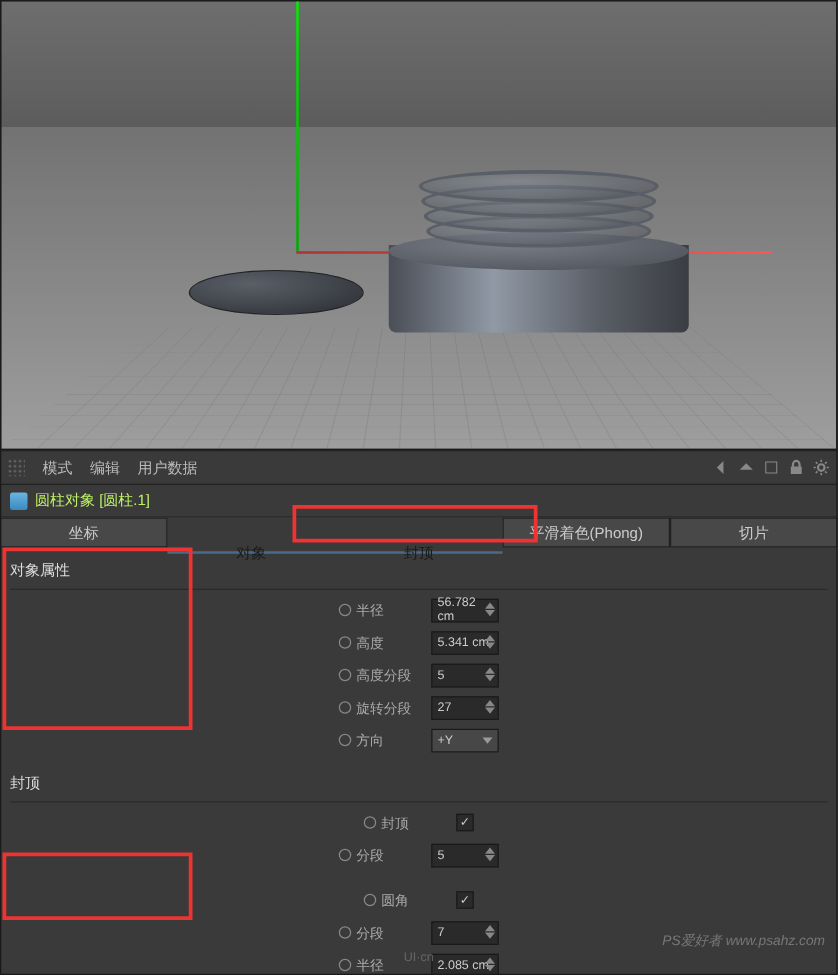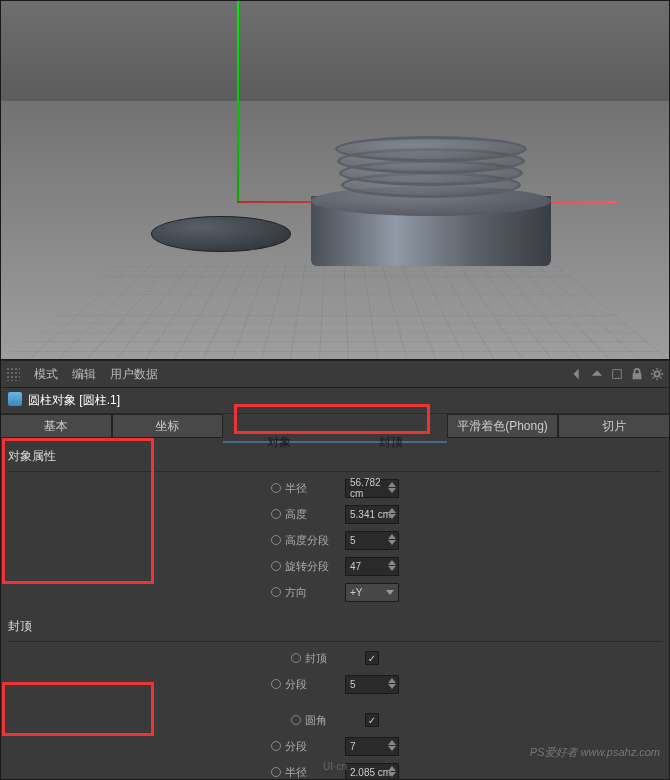--- a/index.html
+++ b/index.html
@@ -43,22 +43,22 @@
   height: 28px; background: #3a3a3a; border-top: 1px solid #222; border-bottom: 1px solid #222;
   display: flex; align-items: center; padding: 0 6px; color: #bbb; font-size: 12px; gap: 14px; justify-content: center;
 }
 .menu-bar .grip { width: 14px; height: 14px;
   background-image: radial-gradient(circle, #666 1px, transparent 1px);
   background-size: 4px 4px; }
 .menu-right { margin-left: auto; display: flex; gap: 6px; align-items: center; }
 .mini-icon { width: 14px; height: 14px; fill: #888; }
 
 .title-bar {
-  height: 26px; background: #3a3a3a; display: flex; align-items: flex-start; padding: 4px 8px;
-  color: #ffffff; font-size: 12px; gap: 6px; border-bottom: 1px solid #2a2a2a;
+  height: 26px; background: #3a3a3a; display: flex; align-items: center; padding: 4px 8px;
+  color: #bef264; font-size: 12px; gap: 6px; border-bottom: 1px solid #2a2a2a;
 }
 .obj-icon { width: 14px; height: 14px; background: linear-gradient(#6ab4e0,#3a8ac0); border-radius: 2px; }
 
 .tab-row { display: flex; height: 24px; background: #3a3a3a; }
 .tab { flex: 1; border: 1px solid #222; background: #484848; color: #ccc; font-size: 12px;
   display: flex; align-items: center; justify-content: center; cursor: pointer; }
 .tab.active { background: linear-gradient(#8bb5d6, #6a9bc4); color: #1a1a1a; border-color: #4a6a8a; margin-top: 27px; }
 
 .panel { background: #3a3a3a; padding: 6px 8px 2px 8px; }
 .section-title { color: #ddd; font-size: 12px; padding: 4px 0 6px 0; border-bottom: 1px solid #2a2a2a; margin-bottom: 4px; }
@@ -131,21 +131,20 @@
       </svg>
   </div>
 </div>
 
 <div class="title-bar">
   <span class="obj-icon"></span>
   <span>圆柱对象 [圆柱.1]</span>
 </div>
 
 <div class="tab-row">
-  <div class="tab">基本</div>
   <div class="tab">坐标</div>
   <div class="tab active">对象</div>
   <div class="tab active">封顶</div>
   <div class="tab">平滑着色(Phong)</div>
   <div class="tab">切片</div>
 </div>
 
 <div class="panel">
   <div class="section-title">对象属性</div>
 
@@ -182,21 +181,21 @@
           <div class="up"></div>
           <div class="down"></div>
         </div>
     </div>
   </div>
 
   <div class="prop-row">
     <span class="keyring"></span>
     <span class="prop-label">旋转分段</span>
     <div class="prop-field">
-      <span>47</span>
+      <span>27</span>
       <div class="spinner">
           <div class="up"></div>
           <div class="down"></div>
         </div>
     </div>
   </div>
 
   <div class="prop-row">
     <span class="keyring"></span>
     <span class="prop-label">方向</span>

